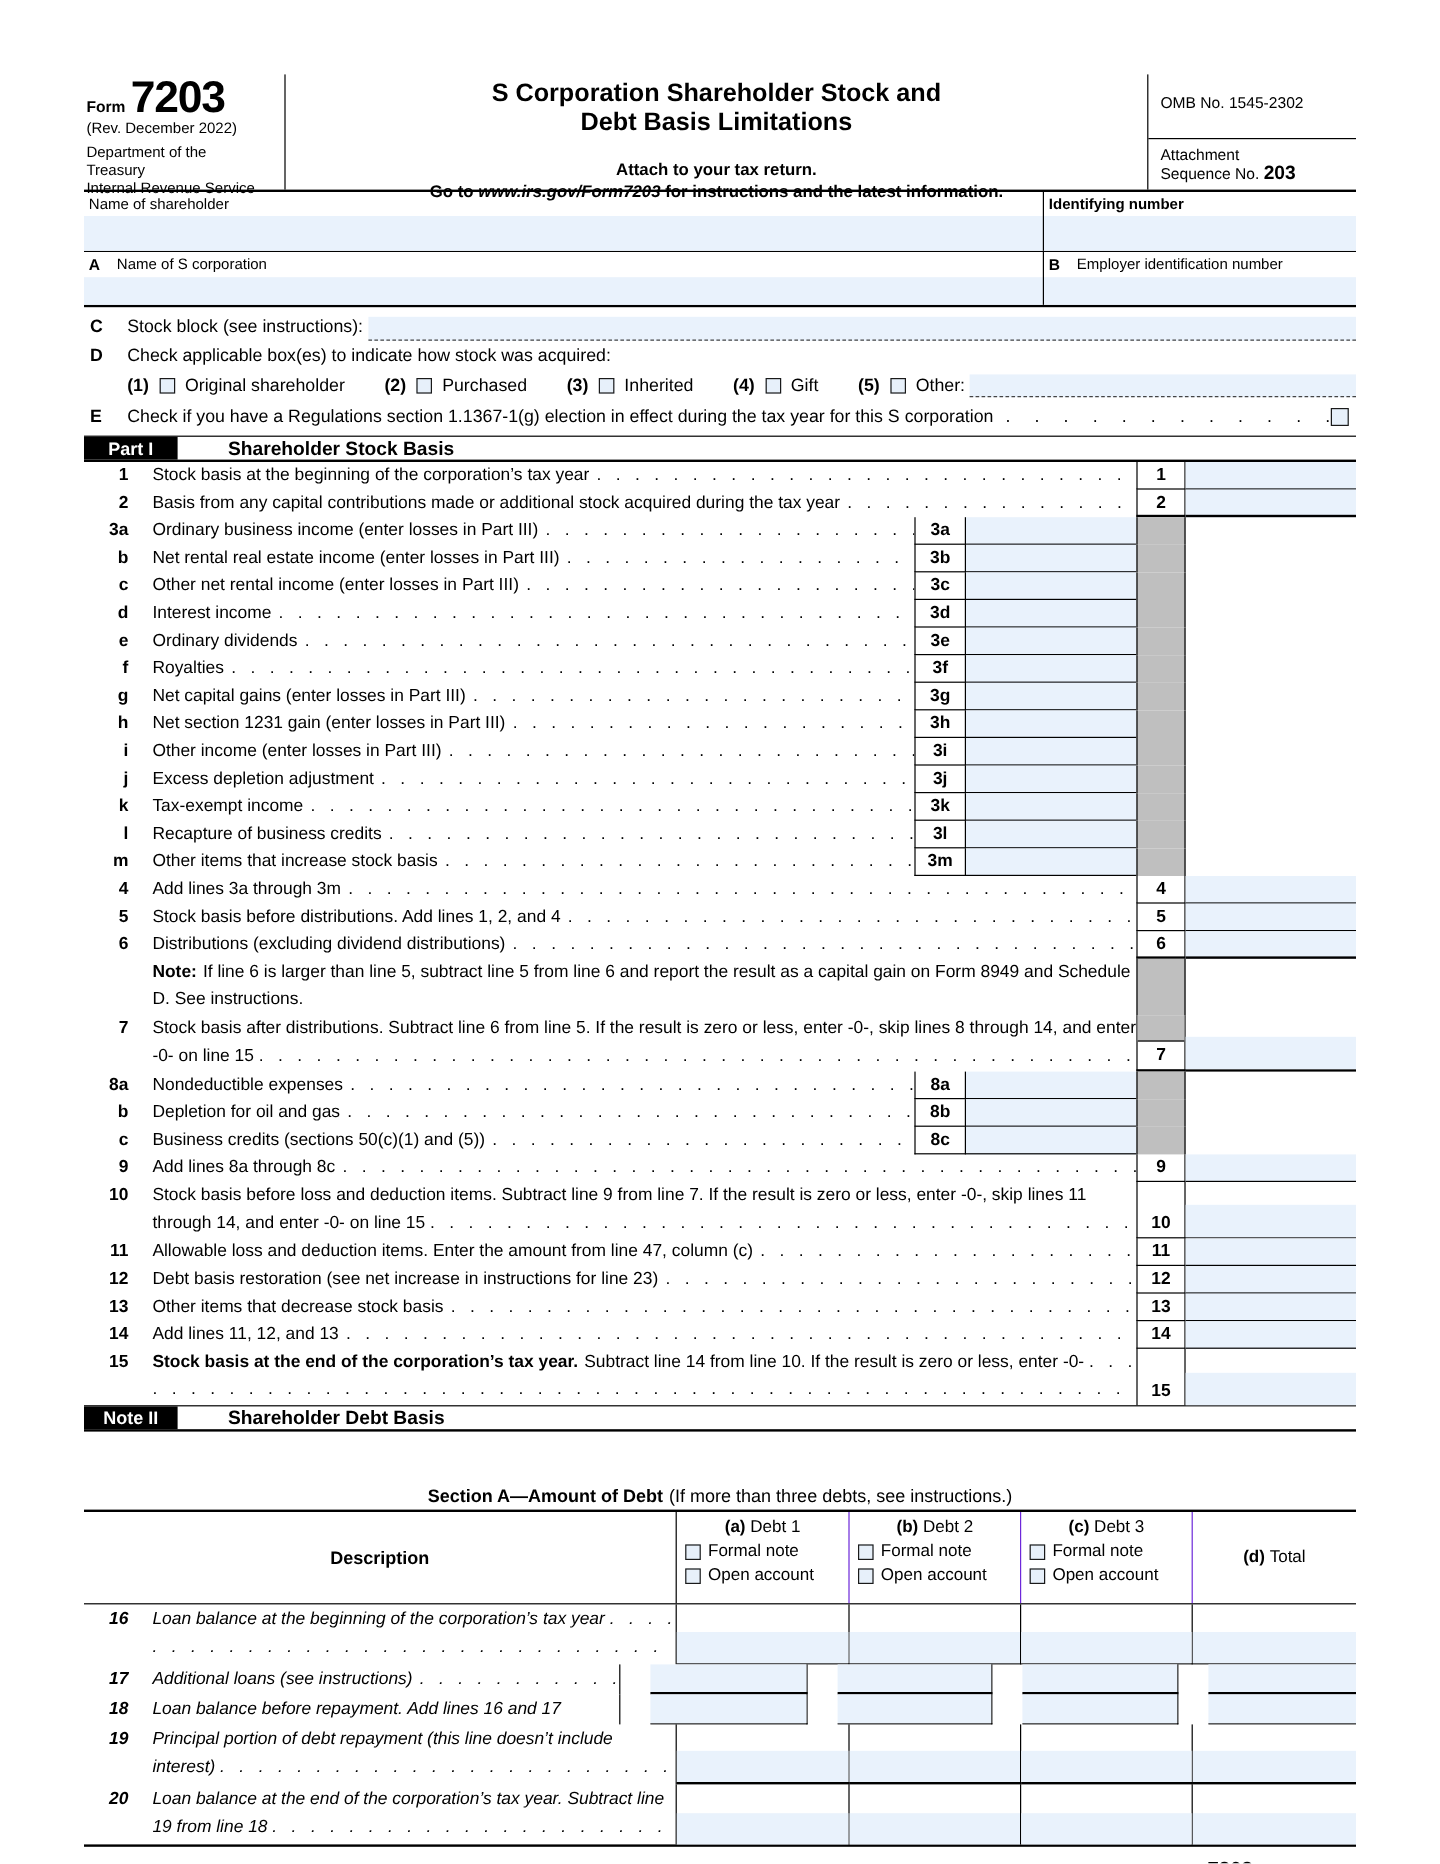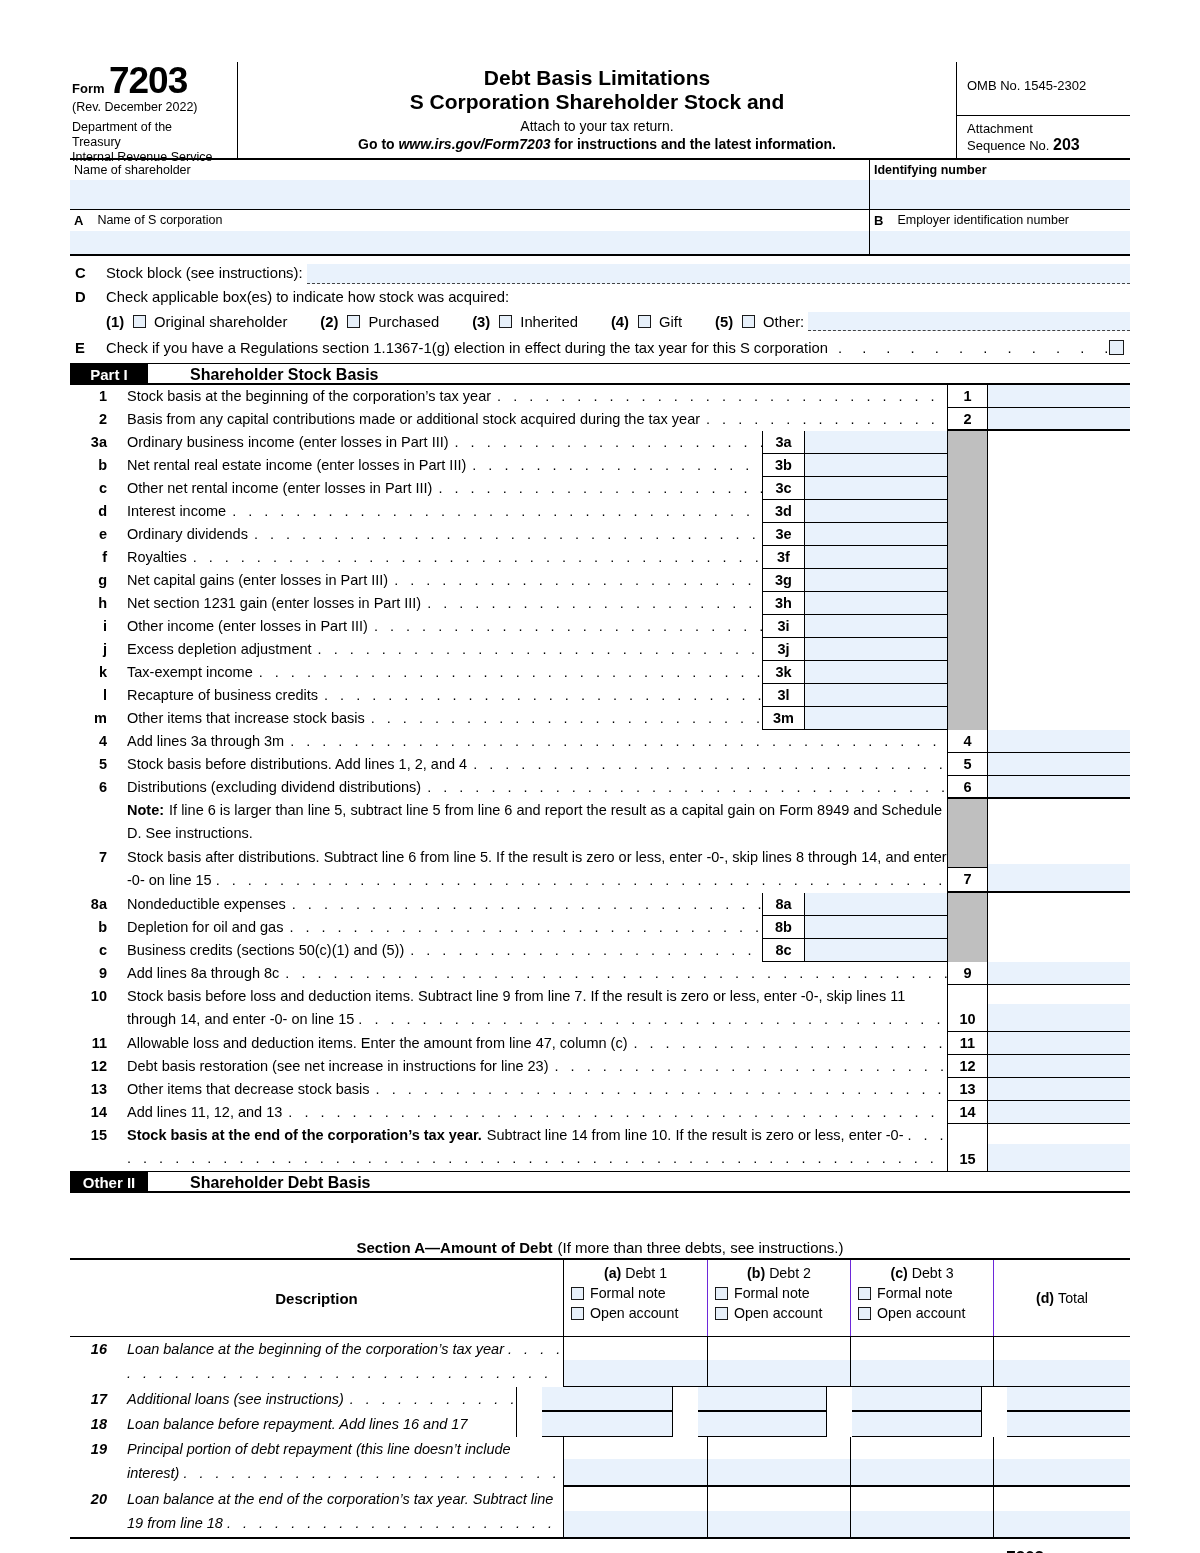--- a/index.html
+++ b/index.html
@@ -10,21 +10,21 @@
 
   
   .hdr { display:flex; border-bottom:2.5px solid #000; height:98px; }
   .hdr-left { width:168px; border-right:1.5px solid #000; padding:2px 18px 0 2px; }
   .formword { font-size:13px; font-weight:bold; }
   .formnum { font-size:37px; font-weight:bold; letter-spacing:-1px; line-height:34px; }
   .rev { font-size:12.5px; margin-top:2px; }
   .dept { font-size:12.5px; margin-top:6px; line-height:15px; }
   .hdr-center { flex:1; border-right:1.5px solid #000; text-align:center; padding-top:4px; }
   .title { font-size:21px; font-weight:bold; line-height:24px; }
-  .attach { font-size:14px; font-weight:normal; margin-top:4px; }
+  .attach { font-size:14px; font-weight:bold; margin-top:19px; }
   .goto { font-size:14px; font-weight:bold; margin-top:2px; }
   .goto i { font-style:italic; }
   .hdr-right { width:173px; font-size:13px; }
   .omb { height:54px; padding:16px 0 0 10px; border-bottom:1.5px solid #000; }
   .attseq { padding:5px 0 0 10px; line-height:16px; }
   .seqnum { font-size:16px; font-weight:bold; }
 
   
   .idrow { display:flex; }
   .idrow1 { height:50px; border-bottom:1.2px solid #000; }
@@ -128,22 +128,22 @@
       <span class="formword">Form</span>
       <span class="formnum">7203</span>
       <div class="rev">(Rev. December 2022)</div>
       <div class="dept">
         <div>Department of the Treasury</div>
         <div>Internal Revenue Service</div>
       </div>
     </div>
     <div class="hdr-center">
       <div class="title">
+        <div>S Corporation Shareholder Stock and</div>
         <div>Debt Basis Limitations</div>
-        <div>S Corporation Shareholder Stock and</div>
       </div>
       <div class="attach">Attach to your tax return.</div>
       <div class="goto"><span>Go to</span> <i>www.irs.gov/Form7203</i> <span>for instructions and the latest information.</span></div>
     </div>
     <div class="hdr-right">
       <div class="omb">OMB No. 1545-2302</div>
       <div class="attseq">
         <div>Attachment</div>
         <div><span>Sequence No.</span> <span class="seqnum">203</span></div>
       </div>
@@ -538,21 +538,21 @@
       <div class="txt2"><span class="bb">Stock basis at the end of the corporation’s tax year.</span><span>Subtract line 14 from line 10. If the result is zero or less, enter -0-</span> <span class="dotsi">. . . . . . . . . . . . . . . . . . . . . . . . . . . . . . . . . . . . . . . . . . . . . . . . . . . . . . . . . . . . . . . . . . . . . . . . . . . . . . . .</span></div>
       <div class="bxcol2">15</div>
       <div class="fldcol">
             <div class="fpad"></div>
             <div class="fblue"></div>
           </div>
     </div>
   </div>
 
   <div class="pbar" style="margin-top:0">
-    <div class="pbadge">Other II</div>
+    <div class="pbadge">Note II</div>
     <div class="ptitle">Shareholder Debt Basis</div>
   </div>
 
   <div class="satitle"><b>Section A—Amount of Debt</b><span class="rest">(If more than three debts, see instructions.)</span></div>
 
   <div class="satable">
     <div class="sah">
       <div class="cdesc">Description</div>
       <div class="cdebt">
         <div class="dt"><b>(a)</b> <span>Debt 1</span></div>

